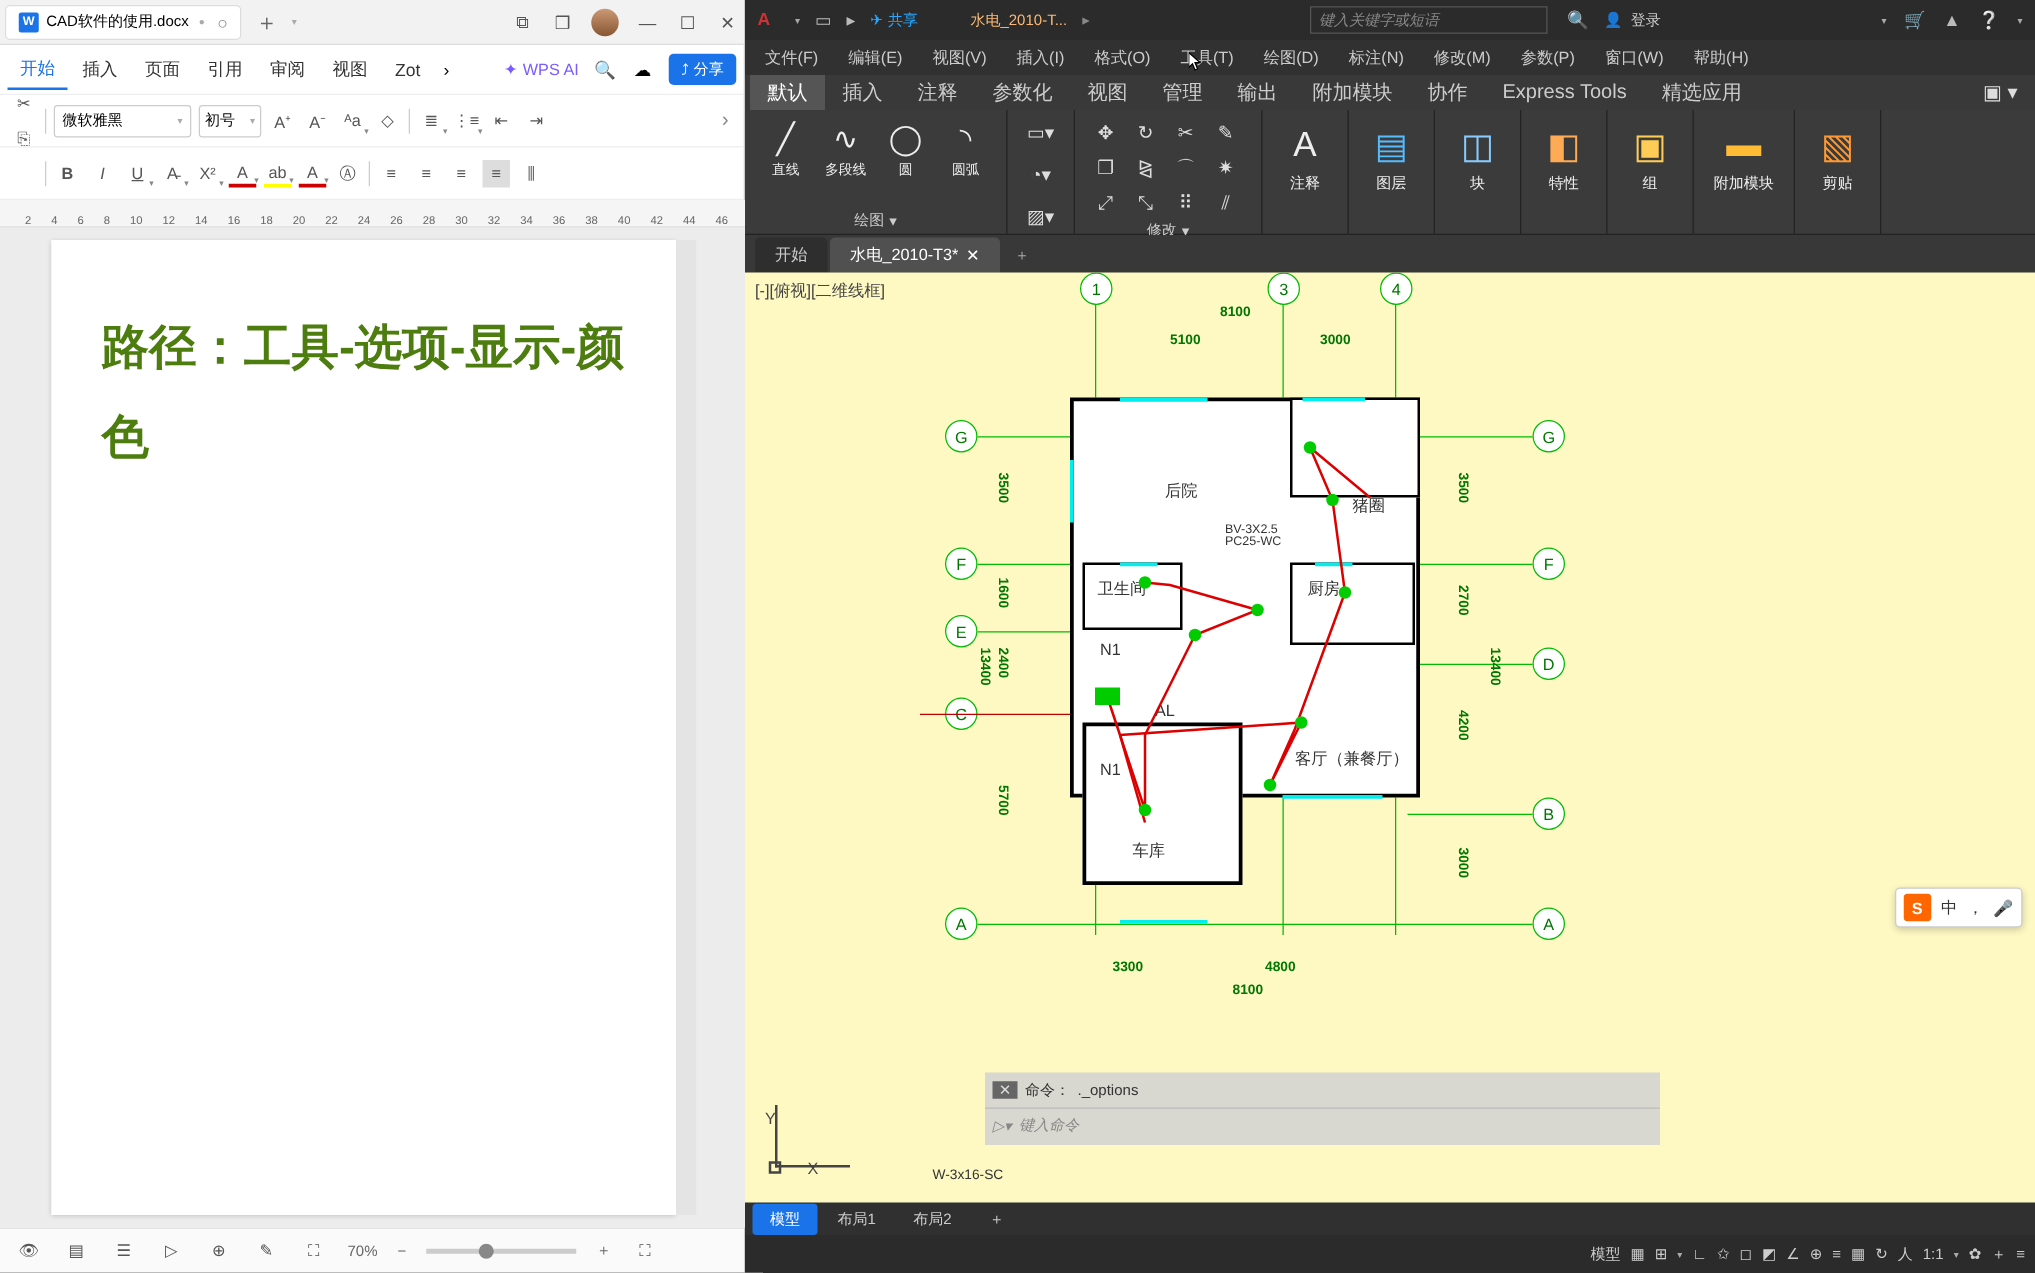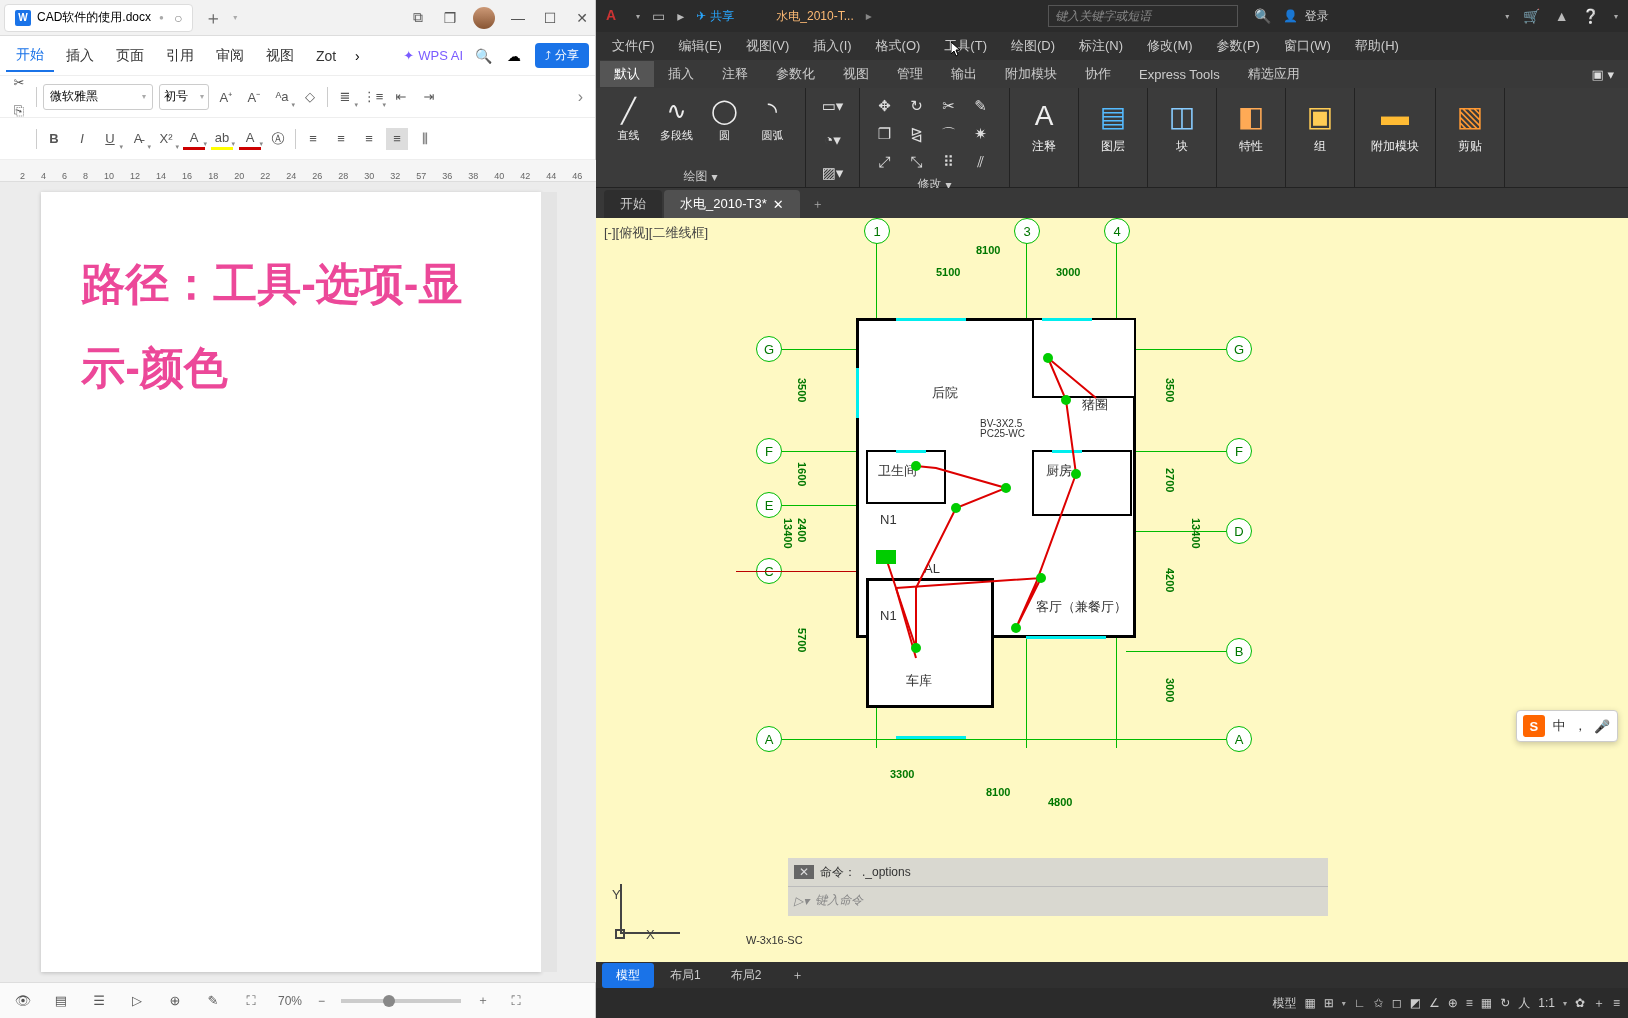--- a/index.html
+++ b/index.html
@@ -31,40 +31,40 @@
     .tb-ico{width:22px;height:22px;display:flex;align-items:center;justify-content:center;color:#555;font-size:13px;position:relative;}
     .tb-ico.dd::after{content:"▾";font-size:7px;position:absolute;right:-2px;bottom:-1px;color:#888;}
     .tb-more{position:absolute;right:4px;top:50%;transform:translateY(-50%);color:#888;}
     
     .wps-body{flex:1;position:relative;display:flex;}
     .doc-area{flex:1;background:#ececec;position:relative;display:flex;flex-direction:column;}
     .ruler-h{height:22px;background:#f5f5f5;border-bottom:1px solid #ddd;font-size:9px;color:#666;display:flex;align-items:flex-end;padding-left:20px;gap:16px;}
     .page-wrap{flex:1;display:flex;justify-content:center;padding:10px 10px 10px 0;overflow:hidden;}
     .page{width:500px;background:#fff;box-shadow:0 1px 4px rgba(0,0,0,.2);padding:50px 40px;}
     .doc-h1{font-size:42px;font-weight:700;line-height:1.6;color:#000;margin-bottom:30px;}
-    .doc-p{font-size:44px;font-weight:700;line-height:1.9;color:#ec4899;}
+    .doc-p{font-size:38px;font-weight:700;line-height:1.9;color:#4d7c0f;}
     .wps-right-rail{width:38px;background:#f3f3f3;border-left:1px solid #ddd;display:flex;flex-direction:column;align-items:center;gap:22px;padding-top:14px;color:#777;font-size:16px;}
     
     .wps-status{height:36px;border-top:1px solid #ddd;background:#fafafa;display:flex;align-items:center;gap:16px;padding:0 12px;color:#666;font-size:12px;}
     .zoom-slider{width:120px;height:4px;background:#ccc;position:relative;}
     .zoom-slider::before{content:"";position:absolute;left:35%;top:-4px;width:12px;height:12px;background:#888;border-radius:50%;}
     
     .cad{flex:1;height:100%;background:#2d2d2d;display:flex;flex-direction:column;color:#ddd;font-size:12px;position:relative;}
     .cad-titlebar{height:32px;background:#2b2b2b;display:flex;align-items:center;gap:12px;padding:0 10px;}
     .cad-logo{width:18px;height:18px;color:#c33;font-weight:bold;font-size:14px;}
     .cad-tb-ico{color:#bbb;font-size:14px;}
     .cad-share{color:#29a7ff;display:flex;align-items:center;gap:4px;}
     .cad-doctitle{color:#fdba74;margin-left:30px;}
     .cad-search{flex:0 0 190px;margin-left:auto;border:1px solid #555;height:22px;padding:0 6px;color:#888;font-style:italic;font-size:12px;display:flex;align-items:center;margin-right:4px;}
     .cad-user{display:flex;align-items:center;gap:6px;color:#ccc;}
     .cad-title-right{display:flex;gap:14px;align-items:center;margin-left:auto;}
     .cad-menus{height:28px;background:#313131;display:flex;align-items:center;gap:4px;padding:0 6px;color:#ccc;font-size:13px;}
     .cad-menu{padding:3px 10px;}
     .cad-express{height:26px;background:#313131;padding:2px 10px;color:#aaa;font-size:13px;}
-    .cad-ribbon-tabs{height:28px;background:#393939;display:flex;align-items:center;padding:0 4px;font-size:13px;}
+    .cad-ribbon-tabs{height:28px;background:#393939;display:flex;align-items:center;padding:0 4px;font-size:16px;}
     .cad-rtab{padding:4px 14px;color:#ccc;}
     .cad-rtab.active{background:#555;color:#fff;}
     .cad-panels{height:100px;background:#3b3b3b;display:flex;border-bottom:1px solid #222;}
     .cad-panel{border-right:1px solid #222;display:flex;flex-direction:column;align-items:center;justify-content:space-between;padding:6px 8px 2px;}
     .cad-panel-grid{display:grid;grid-template-columns:repeat(4,28px);gap:4px;}
     .cad-sm-ico{width:24px;height:24px;display:flex;align-items:center;justify-content:center;color:#ddd;font-size:15px;}
     .cad-panel-label{font-size:12px;color:#ccc;margin-top:2px;display:flex;align-items:center;gap:4px;}
     .cad-big-btn{display:flex;flex-direction:column;align-items:center;gap:4px;padding:4px 8px;color:#eee;}
     .big-ico{width:36px;height:36px;display:flex;align-items:center;justify-content:center;font-size:28px;}
     .draw-row{display:flex;gap:4px;}
@@ -225,21 +225,21 @@
         <span>14</span>
           <span>16</span>
           <span>18</span>
         <span>20</span>
           <span>22</span>
           <span>24</span>
         <span>26</span>
           <span>28</span>
           <span>30</span>
         <span>32</span>
-          <span>57</span>
+          <span>34</span>
           <span>36</span>
         <span>38</span>
           <span>40</span>
           <span>42</span>
         <span>44</span>
           <span>46</span>
           <span>48</span>
       </div>
       <div class="page-wrap">
         <div class="page">
@@ -513,21 +513,21 @@
       <circle class="node" cx="445" cy="360" r="5"></circle>
       <circle class="node" cx="480" cy="256" r="5"></circle>
       <circle class="node" cx="470" cy="182" r="5"></circle>
       <circle class="node" cx="452" cy="140" r="5"></circle>
       <circle class="node" cx="320" cy="430" r="5"></circle>
       <circle class="node" cx="420" cy="410" r="5"></circle>
       <rect x="280" y="332" width="20" height="14" fill="#0c0"></rect>
     </svg>
 
     <div class="dim" style="left:294px;top:550px;">3300</div>
-    <div class="dim" style="left:452px;top:550px;margin-top:28px;">4800</div>
+    <div class="dim" style="left:416px;top:550px;">4800</div>
     <div class="dim" style="left:390px;top:568px;">8100</div>
 
     <div class="ucs-line-v"></div>
     <div class="ucs-line-h"></div>
     <div class="ucs-box"></div>
     <div class="ucs-y">Y</div>
     <div class="ucs-x">X</div>
     <div class="bottomtext">W-3x16-SC</div>
 
     <div class="cad-cmd">

